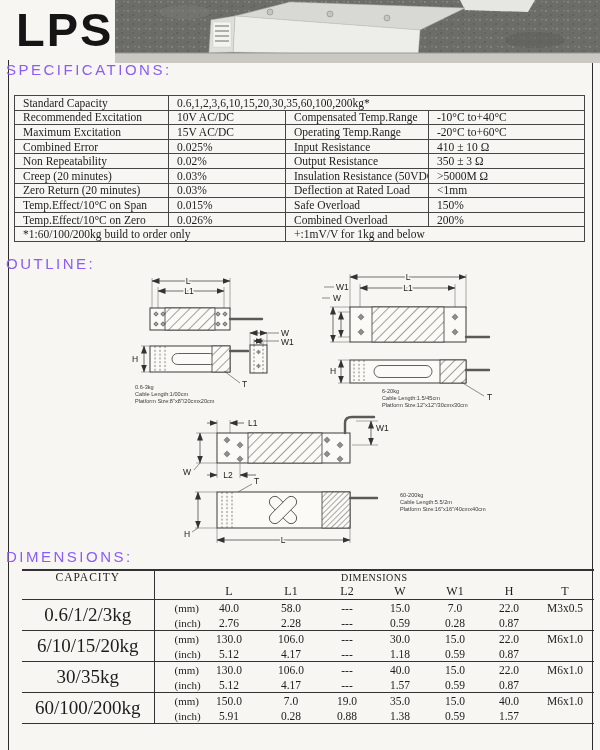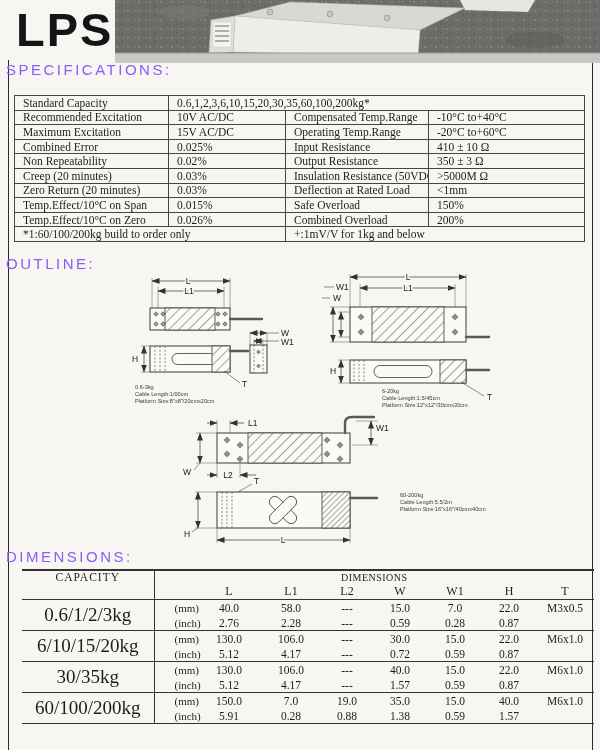--- a/index.html
+++ b/index.html
@@ -428,21 +428,21 @@
           <td>30.0</td>
           <td>15.0</td>
           <td>22.0</td>
           <td>M6x1.0</td>
         </tr>
         <tr>
           <td class="u">(inch)</td>
           <td>5.12</td>
           <td>4.17</td>
           <td>---</td>
-          <td>0.72</td>
+          <td>1.18</td>
           <td>0.59</td>
           <td>0.87</td>
           <td></td>
         </tr>
         <tr class="g">
           <td class="cap-c" rowspan="2">30/35kg</td>
           <td class="u">(mm)</td>
           <td>130.0</td>
           <td>106.0</td>
           <td>---</td>

